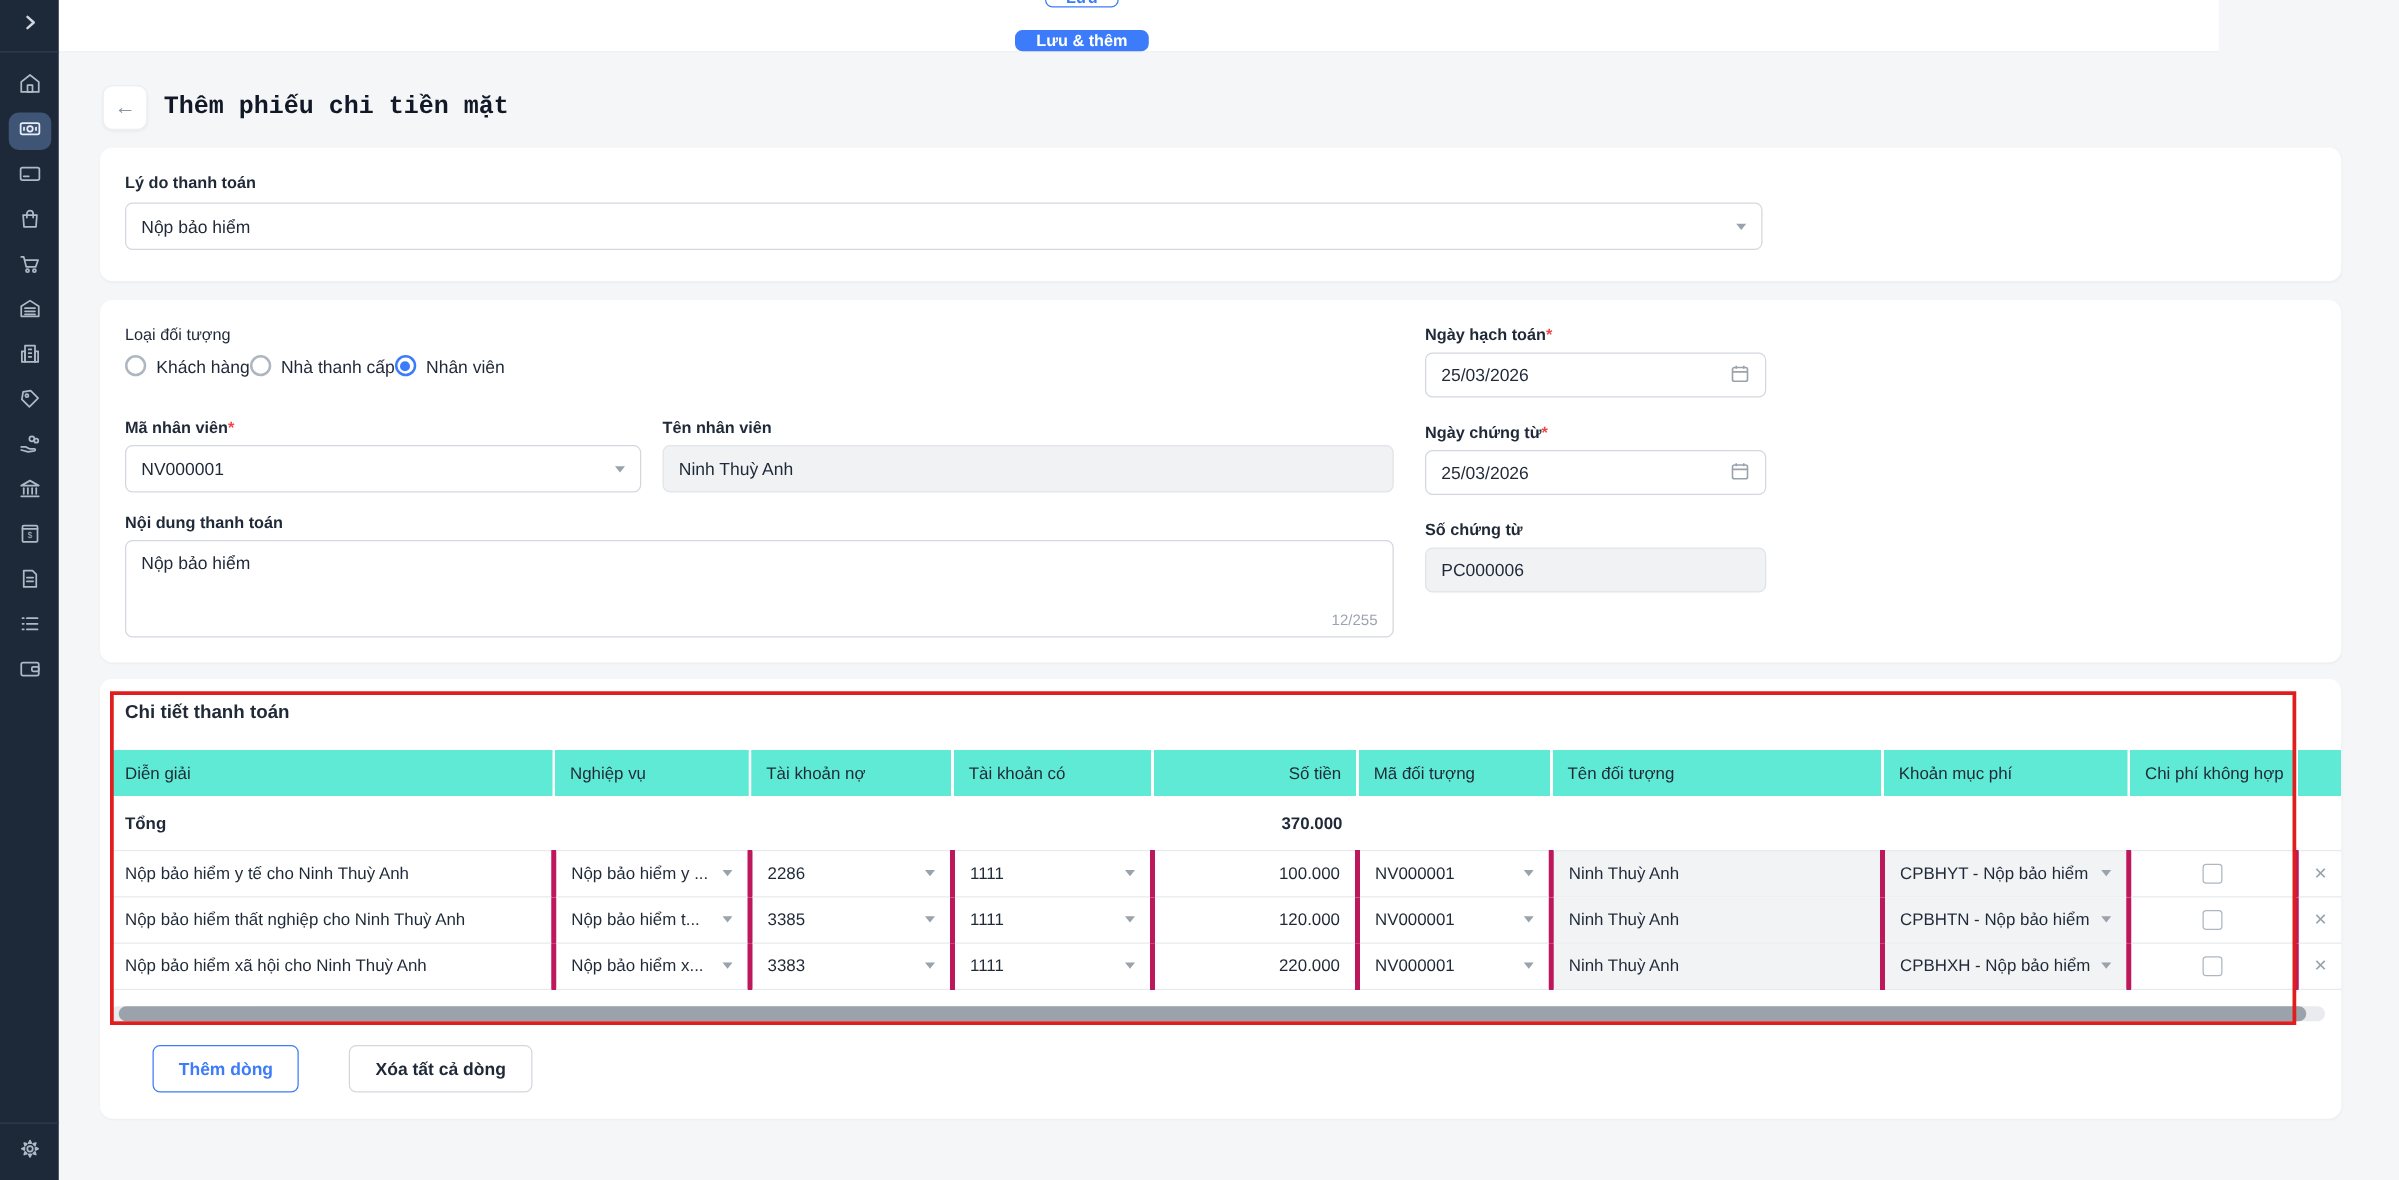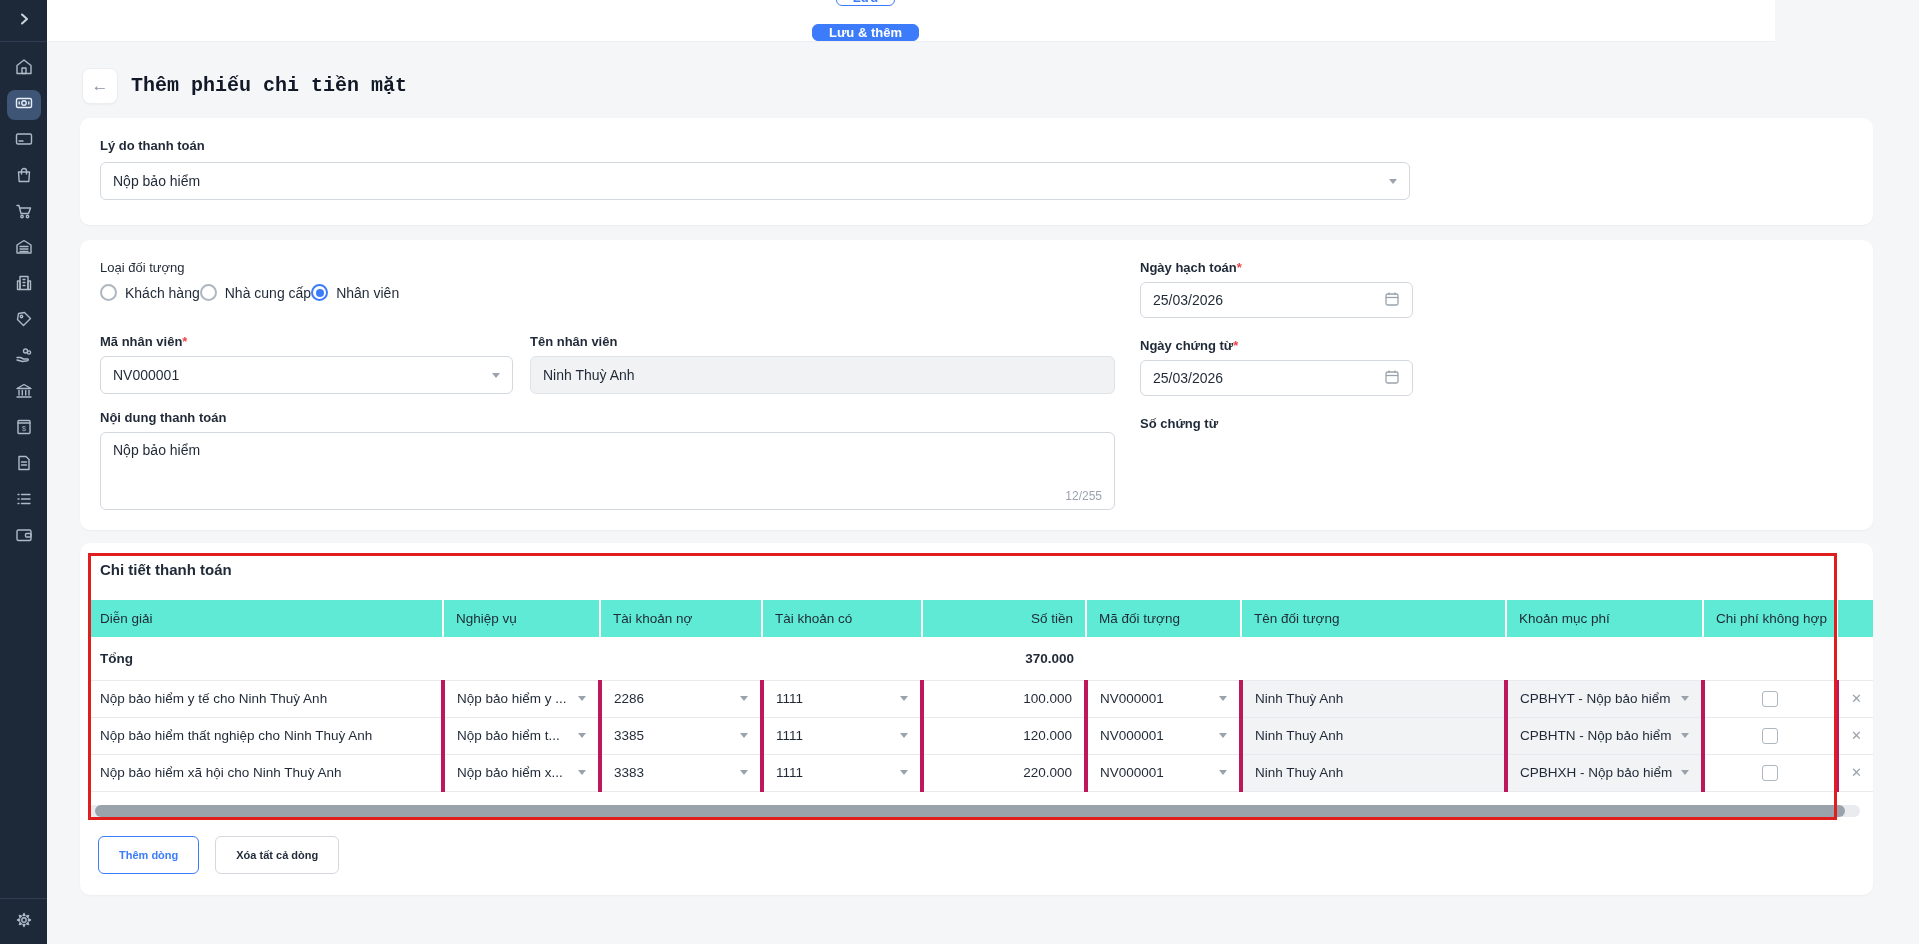--- a/index.html
+++ b/index.html
@@ -77,21 +77,21 @@
   .tbl tr.total-row td { height:43px; font-weight:700; border-right:none; }
   .tbl td.disabled { background:#f1f3f5; }
   .cellflex { display:flex; align-items:center; width:100%; overflow:hidden; }
   .cellflex .txt { overflow:hidden; white-space:nowrap; }
   .checkbox { width:16px; height:16px; border:1.6px solid #aeb6bf; border-radius:3px; margin:0 auto; background:#fff; cursor:pointer; }
   .xcell { text-align:center !important; color:#9aa2ac; font-size:13px; cursor:pointer; }
   .red-rect { position:absolute; left:8px; top:10px; width:1749px; height:267px; border:3px solid #e01e1e; pointer-events:none; z-index:3; }
   .hscroll { position:absolute; left:8px; top:262px; width:1772px; height:12px; background:#e9ebee; border-radius:6px; }
   .hscroll .thumb { position:absolute; left:7px; top:0; width:1750px; height:12px; background:#9aa2ac; border-radius:6px; cursor:pointer; }
   .c3-buttons { position:absolute; left:18px; top:293px; display:flex; gap:16px; }
-  .btn38 { height:38px; border-radius:6px; font-size:11px; font-weight:700; display:flex; align-items:center; padding:0 20px; background:#fff; cursor:pointer; }
+  .btn38 { height:38px; border-radius:6px; font-size:14px; font-weight:700; display:flex; align-items:center; padding:0 20px; background:#fff; cursor:pointer;margin-left:24px; }
   .btn-addrow { border:1px solid #3c7cfa; color:#3c7cfa; }
   .btn-delall { border:1px solid #d4d8dd; color:#1f2937; }
 </style>
 </head>
 <body>
 
 <div class="sidebar">
   <div class="sb-top">
     <div class="sb-item">
       <span>
@@ -240,21 +240,21 @@
 
   <div class="card card2">
     <div class="lbl c2-objtype-label" style="font-weight:400;">Loại đối tượng</div>
     <div class="radio-row">
       <div class="radio">
         <span class="dot"></span>
         <span>Khách hàng</span>
       </div>
       <div class="radio">
         <span class="dot"></span>
-        <span>Nhà cung cấp</span>
+        <span>Nhà thanh cấp</span>
       </div>
       <div class="radio checked">
         <span class="dot"></span>
         <span>Nhân viên</span>
       </div>
     </div>
 
     <div class="lbl c2-empcode-label"><span>Mã nhân viên</span><span class="req">*</span></div>
     <div class="select c2-empcode">
       <span>NV000001</span>
@@ -288,20 +288,23 @@
       <span>25/03/2026</span>
       <span class="cal-icon"><svg width="16" height="16" viewBox="0 0 16 16" style="stroke:#9aa2ac;fill:none;stroke-width:1.3">
             <rect x="2" y="3" width="12" height="11" rx="1.5"></rect>
             <line x1="2" y1="6.5" x2="14" y2="6.5"></line>
             <line x1="5" y1="1.5" x2="5" y2="4"></line>
             <line x1="11" y1="1.5" x2="11" y2="4"></line>
           </svg></span>
     </div>
 
     <div class="lbl c2-docno-label">Số chứng từ</div>
+    <div class="input disabled c2-docno">
+      <span>PC000006</span>
+    </div>
 
   </div>
 
   <div class="card card3">
     <div class="c3-title">Chi tiết thanh toán</div>
 
     <table class="tbl">
       <colgroup>
         <col style="width:355px">
           <col style="width:157px">

